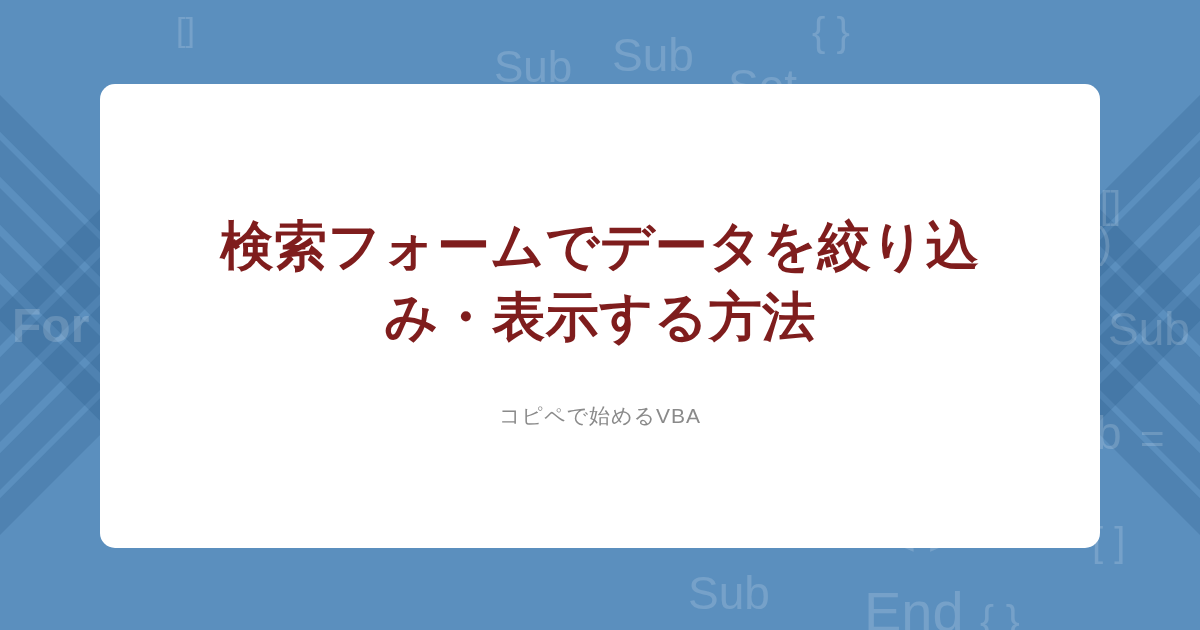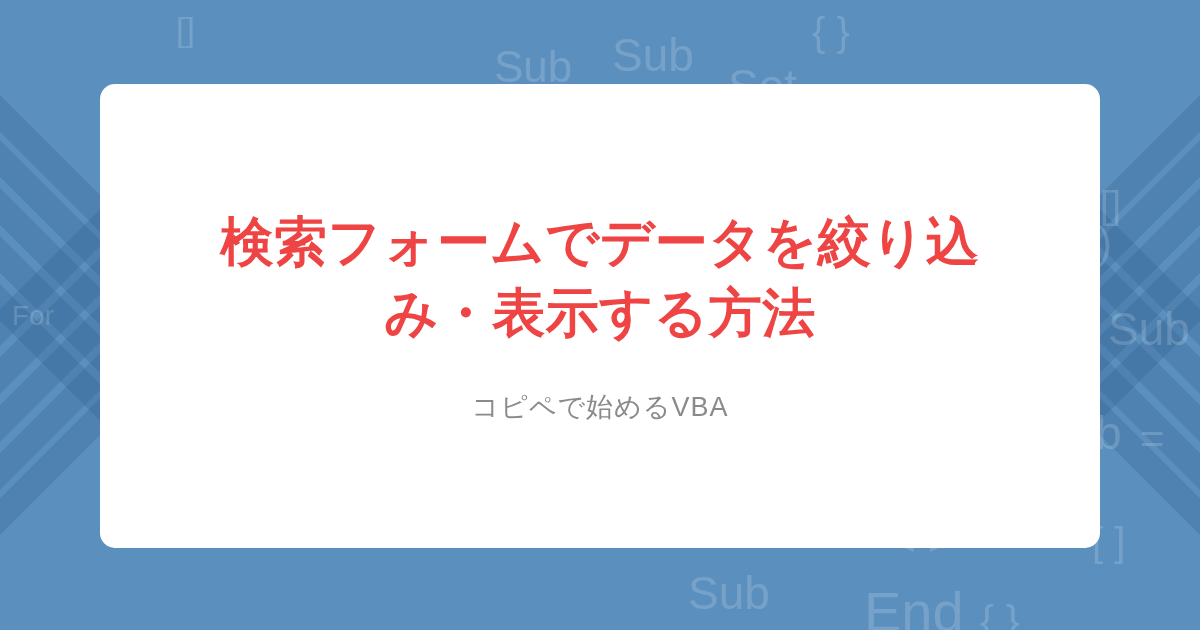--- a/index.html
+++ b/index.html
@@ -116,34 +116,34 @@
     display: flex;
     flex-direction: column;
     align-items: center;
     justify-content: center;
     box-sizing: border-box;
     padding: 30px 60px;
     z-index: 5;
   }
 
   #card-title {
-    margin: 4px;
-    color: #ef4444;
+    margin: 12px;
+    color: #7f1d1d;
     font-size: 53px;
     font-weight: 700;
     line-height: 1.35;
     text-align: center;
     letter-spacing: 0.5px;
     max-width: 800px;
   }
 
   #card-subtitle {
     margin: 36px 0 4px 0;
     color: #8a8a8a;
-    font-size: 27px;
+    font-size: 21px;
     font-weight: 400;
     line-height: 1.4;
     text-align: center;
     letter-spacing: 1px;
   }
 </style>
 </head>
 <body>
 
 <div id="og-canvas">
@@ -181,21 +181,21 @@
   </div>
 
   <div id="glyph-layer">
       <span class="code-glyph" style="left: 176px; top: 12px; font-size: 34px;">[]</span>
       <span class="code-glyph" style="left: 494px; top: 45px; font-size: 44px;">Sub</span>
       <span class="code-glyph" style="left: 612px; top: 32px; font-size: 46px;">Sub</span>
       <span class="code-glyph" style="left: 728px; top: 63px; font-size: 46px;">Set</span>
       <span class="code-glyph" style="left: 812px; top: 12px; font-size: 40px;">{ }</span>
       <span class="code-glyph" style="left: 1100px; top: 186px; font-size: 38px;">[]</span>
       <span class="code-glyph" style="left: 1098px; top: 222px; font-size: 42px;">)</span>
-      <span class="code-glyph" style="left: 12px; top: 302px; font-size: 28px;">For</span>
+      <span class="code-glyph" style="left: 12px; top: 302px; font-size: 48px; font-weight: bold;">For</span>
       <span class="code-glyph" style="left: 1108px; top: 306px; font-size: 46px;">Sub</span>
       <span class="code-glyph" style="left: 1096px; top: 410px; font-size: 46px;">b</span>
       <span class="code-glyph" style="left: 1140px; top: 418px; font-size: 42px;">=</span>
       <span class="code-glyph" style="left: 890px; top: 518px; font-size: 44px;">&lt; &gt;</span>
       <span class="code-glyph" style="left: 1092px; top: 522px; font-size: 40px;">[ ]</span>
       <span class="code-glyph" style="left: 688px; top: 570px; font-size: 46px;">Sub</span>
       <span class="code-glyph" style="left: 864px; top: 584px; font-size: 56px;">End</span>
       <span class="code-glyph" style="left: 980px; top: 600px; font-size: 42px;">{ }</span>
     </div>
 

